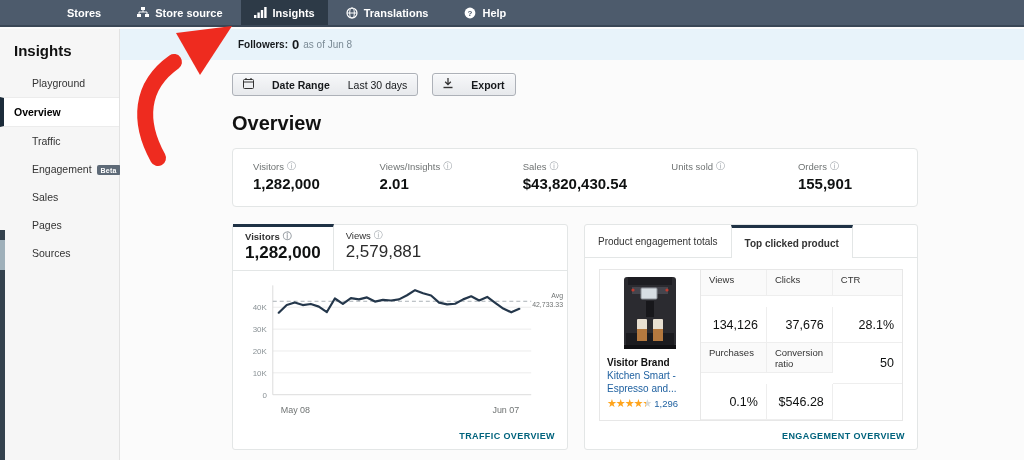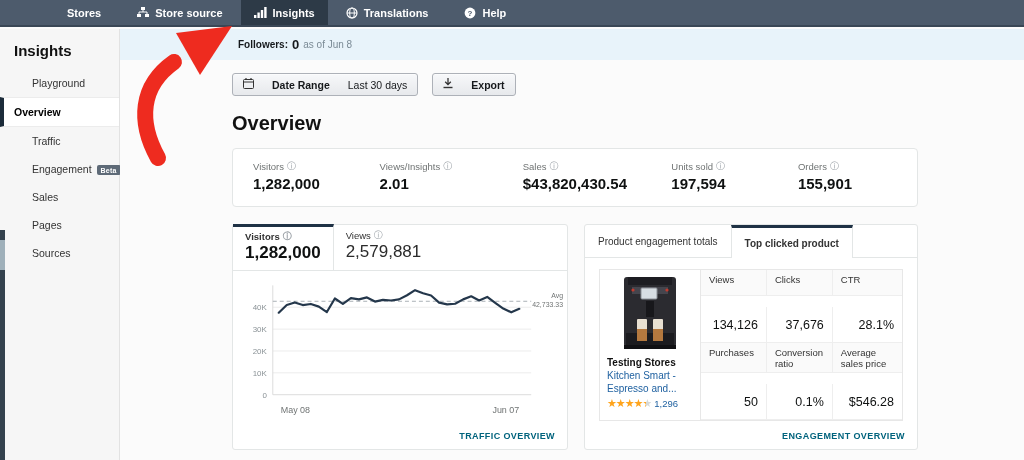--- a/index.html
+++ b/index.html
@@ -234,21 +234,20 @@
             <span>Sales</span>
             <span class="info-icon">ⓘ</span>
           </div>
         <div class="stat-value">$43,820,430.54</div>
       </div>
       <div class="stat" style="flex:1.15">
         <div class="stat-label">
             <span>Units sold</span>
             <span class="info-icon">ⓘ</span>
           </div>
-        <div class="stat-value">197,594</div>
       </div>
       <div class="stat" style="flex:0.9">
         <div class="stat-label">
             <span>Orders</span>
             <span class="info-icon">ⓘ</span>
           </div>
         <div class="stat-value">155,901</div>
       </div>
     </div>
 
@@ -314,37 +313,36 @@
               <rect x="38" y="26" width="8" height="16" fill="#17171b"></rect>
               <circle cx="25" cy="15" r="1.6" fill="#c23b2e"></circle>
               <circle cx="59" cy="15" r="1.6" fill="#c23b2e"></circle>
               <rect x="18" y="58" width="48" height="12" fill="#1b1b1f"></rect>
               <rect x="29" y="44" width="10" height="22" rx="1" fill="#e8e0d2"></rect>
               <rect x="29" y="54" width="10" height="12" fill="#b5793f"></rect>
               <rect x="45" y="44" width="10" height="22" rx="1" fill="#e8e0d2"></rect>
               <rect x="45" y="54" width="10" height="12" fill="#b5793f"></rect>
               <rect x="16" y="70" width="52" height="4" fill="#101013"></rect>
             </svg>
-            <div class="brand">Testing Stores</div>
+            <div class="brand">Visitor Brand</div>
             <div class="product-link">Kitchen Smart - Espresso and...</div>
             <div class="rating-row">
               <span class="stars">★★★★<span class="star-half">★</span></span>
               <span class="rating-count">1,296</span>
             </div>
           </div>
           <div class="metrics-table">
             <div class="cell hdr" style="height:26px">Views</div>
             <div class="cell hdr" style="height:26px">Clicks</div>
             <div class="cell hdr" style="height:26px">CTR</div>
             <div class="cell val">134,126</div>
             <div class="cell val">37,676</div>
             <div class="cell val">28.1%</div>
             <div class="cell hdr" style="height:30px">Purchases</div>
             <div class="cell hdr" style="height:30px">Conversion ratio</div>
-            <div class="cell hdr" style="height:30px">Average sales price</div>
             <div class="cell val">50</div>
             <div class="cell val">0.1%</div>
             <div class="cell val">$546.28</div>
           </div>
         </div>
         <div class="card-footer">ENGAGEMENT OVERVIEW</div>
       </div>
     </div>
 
   </div>

